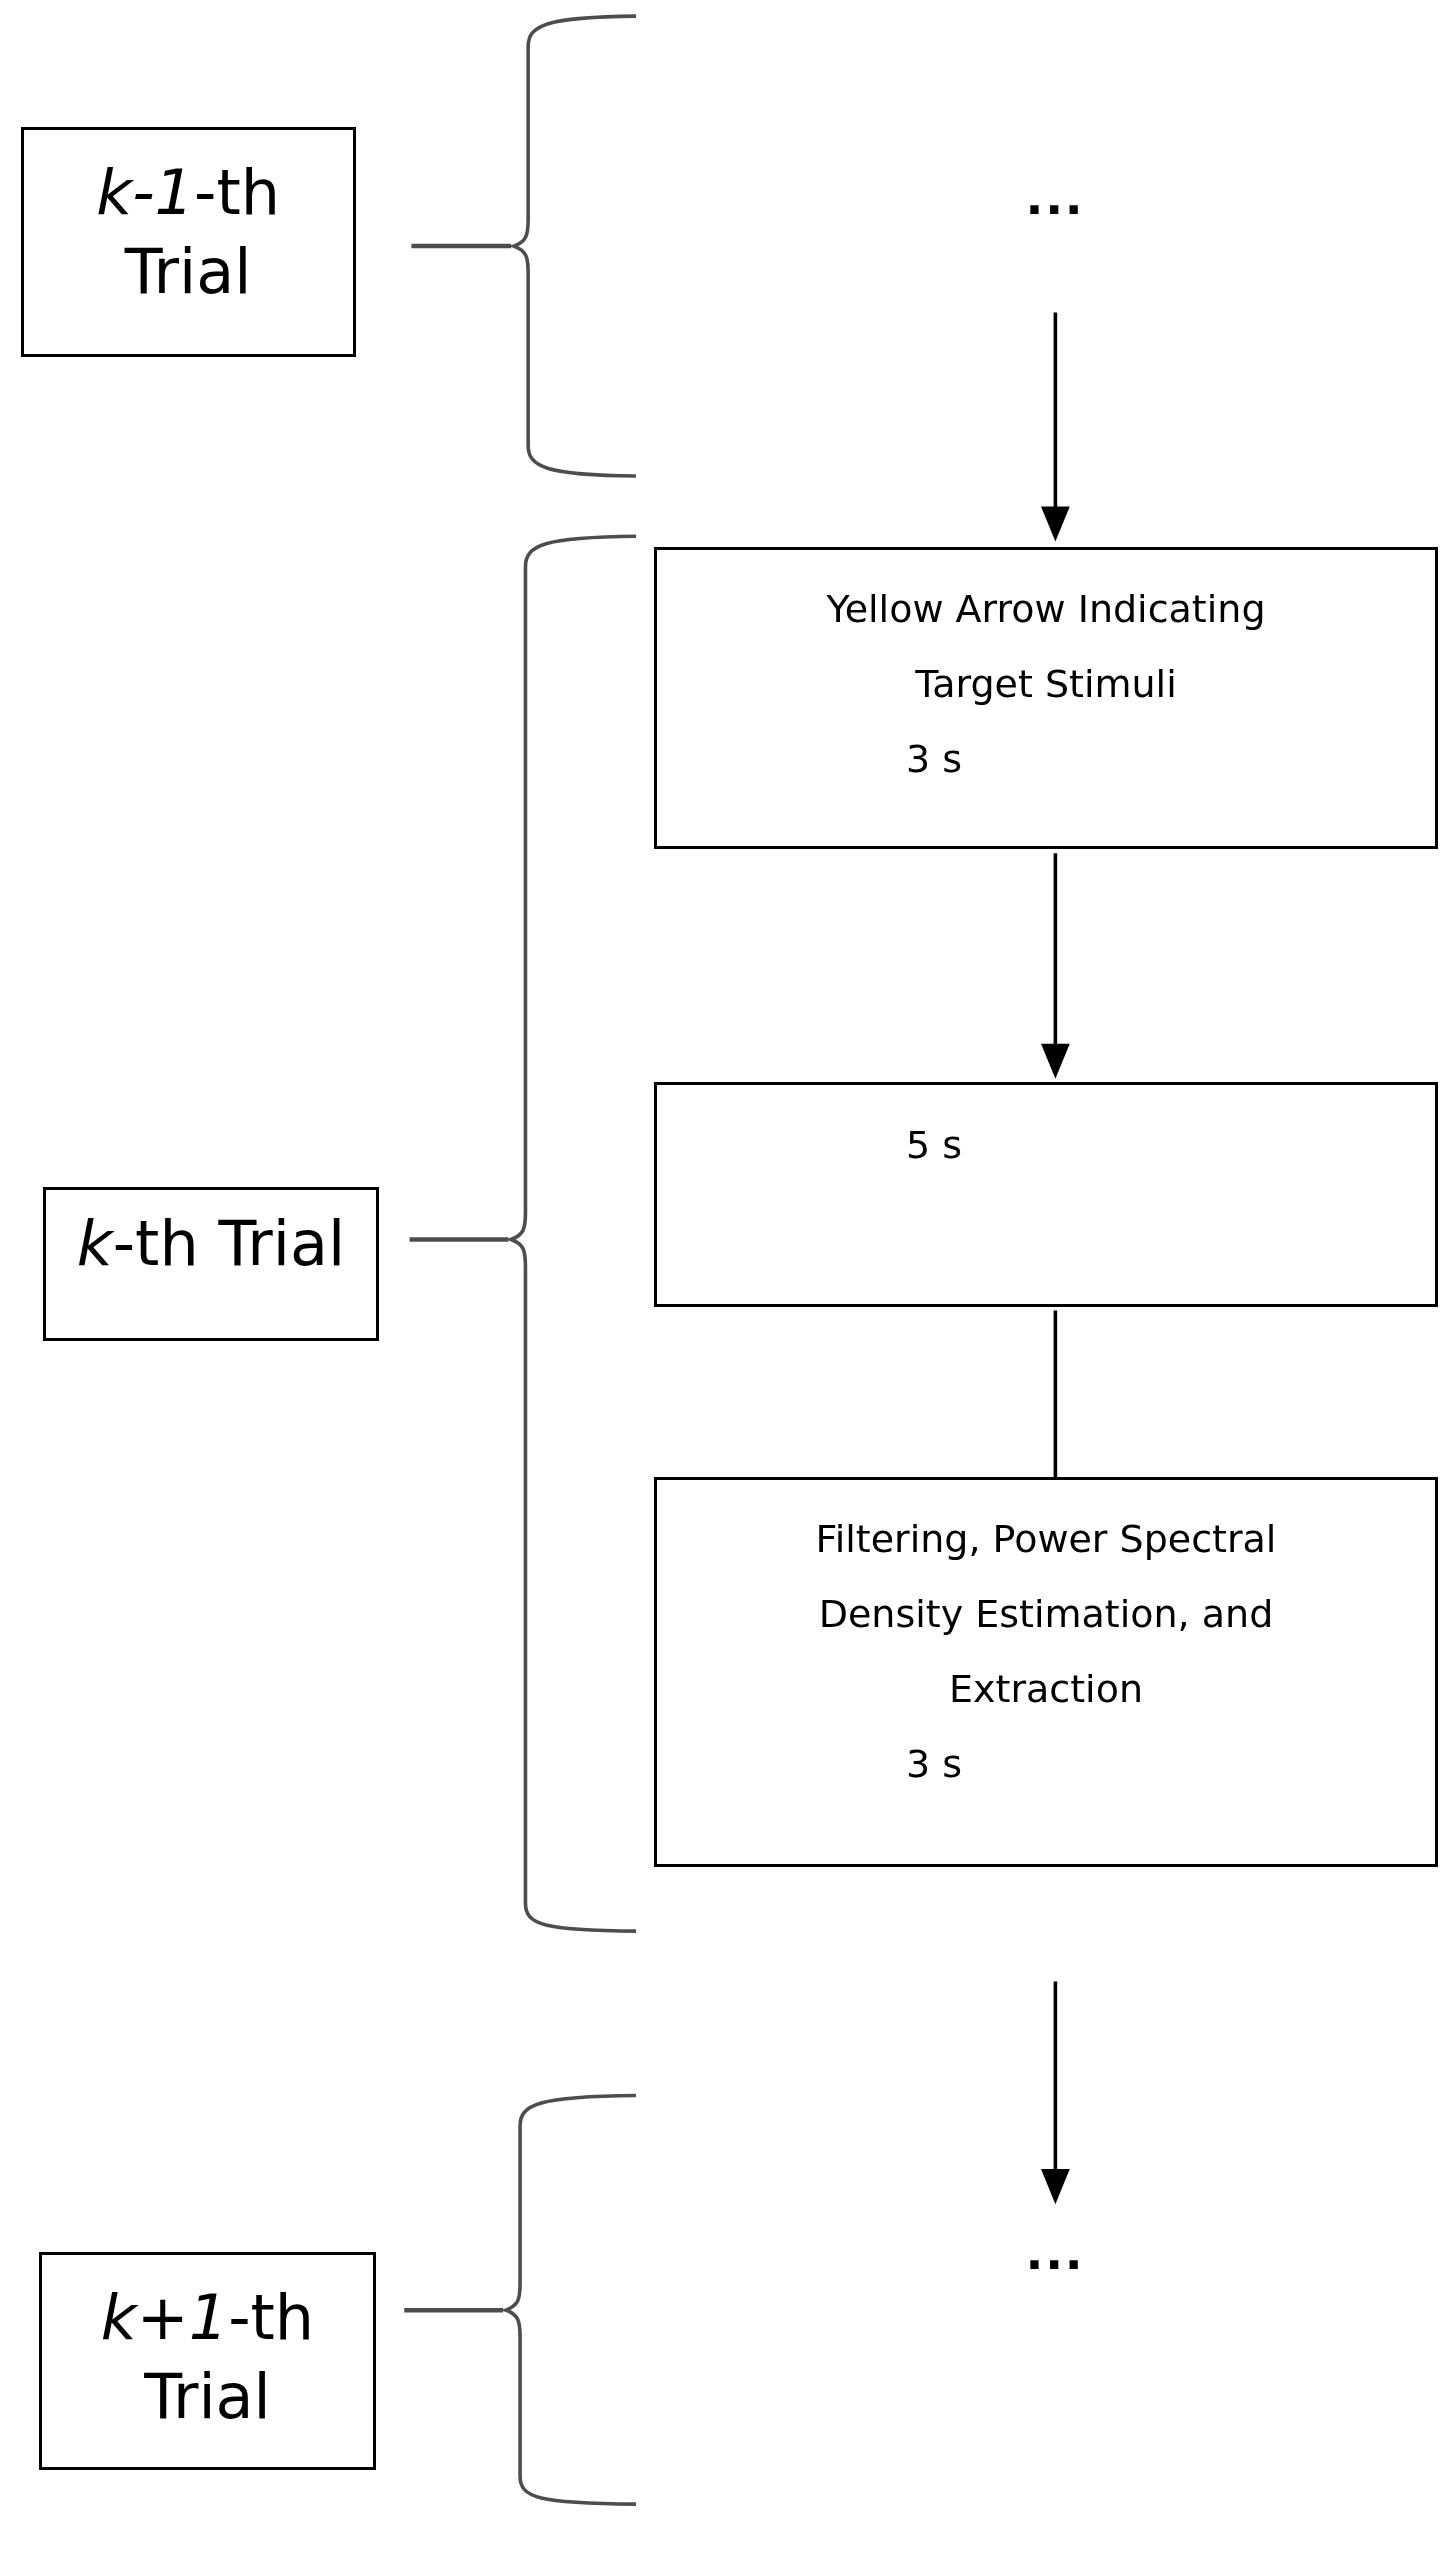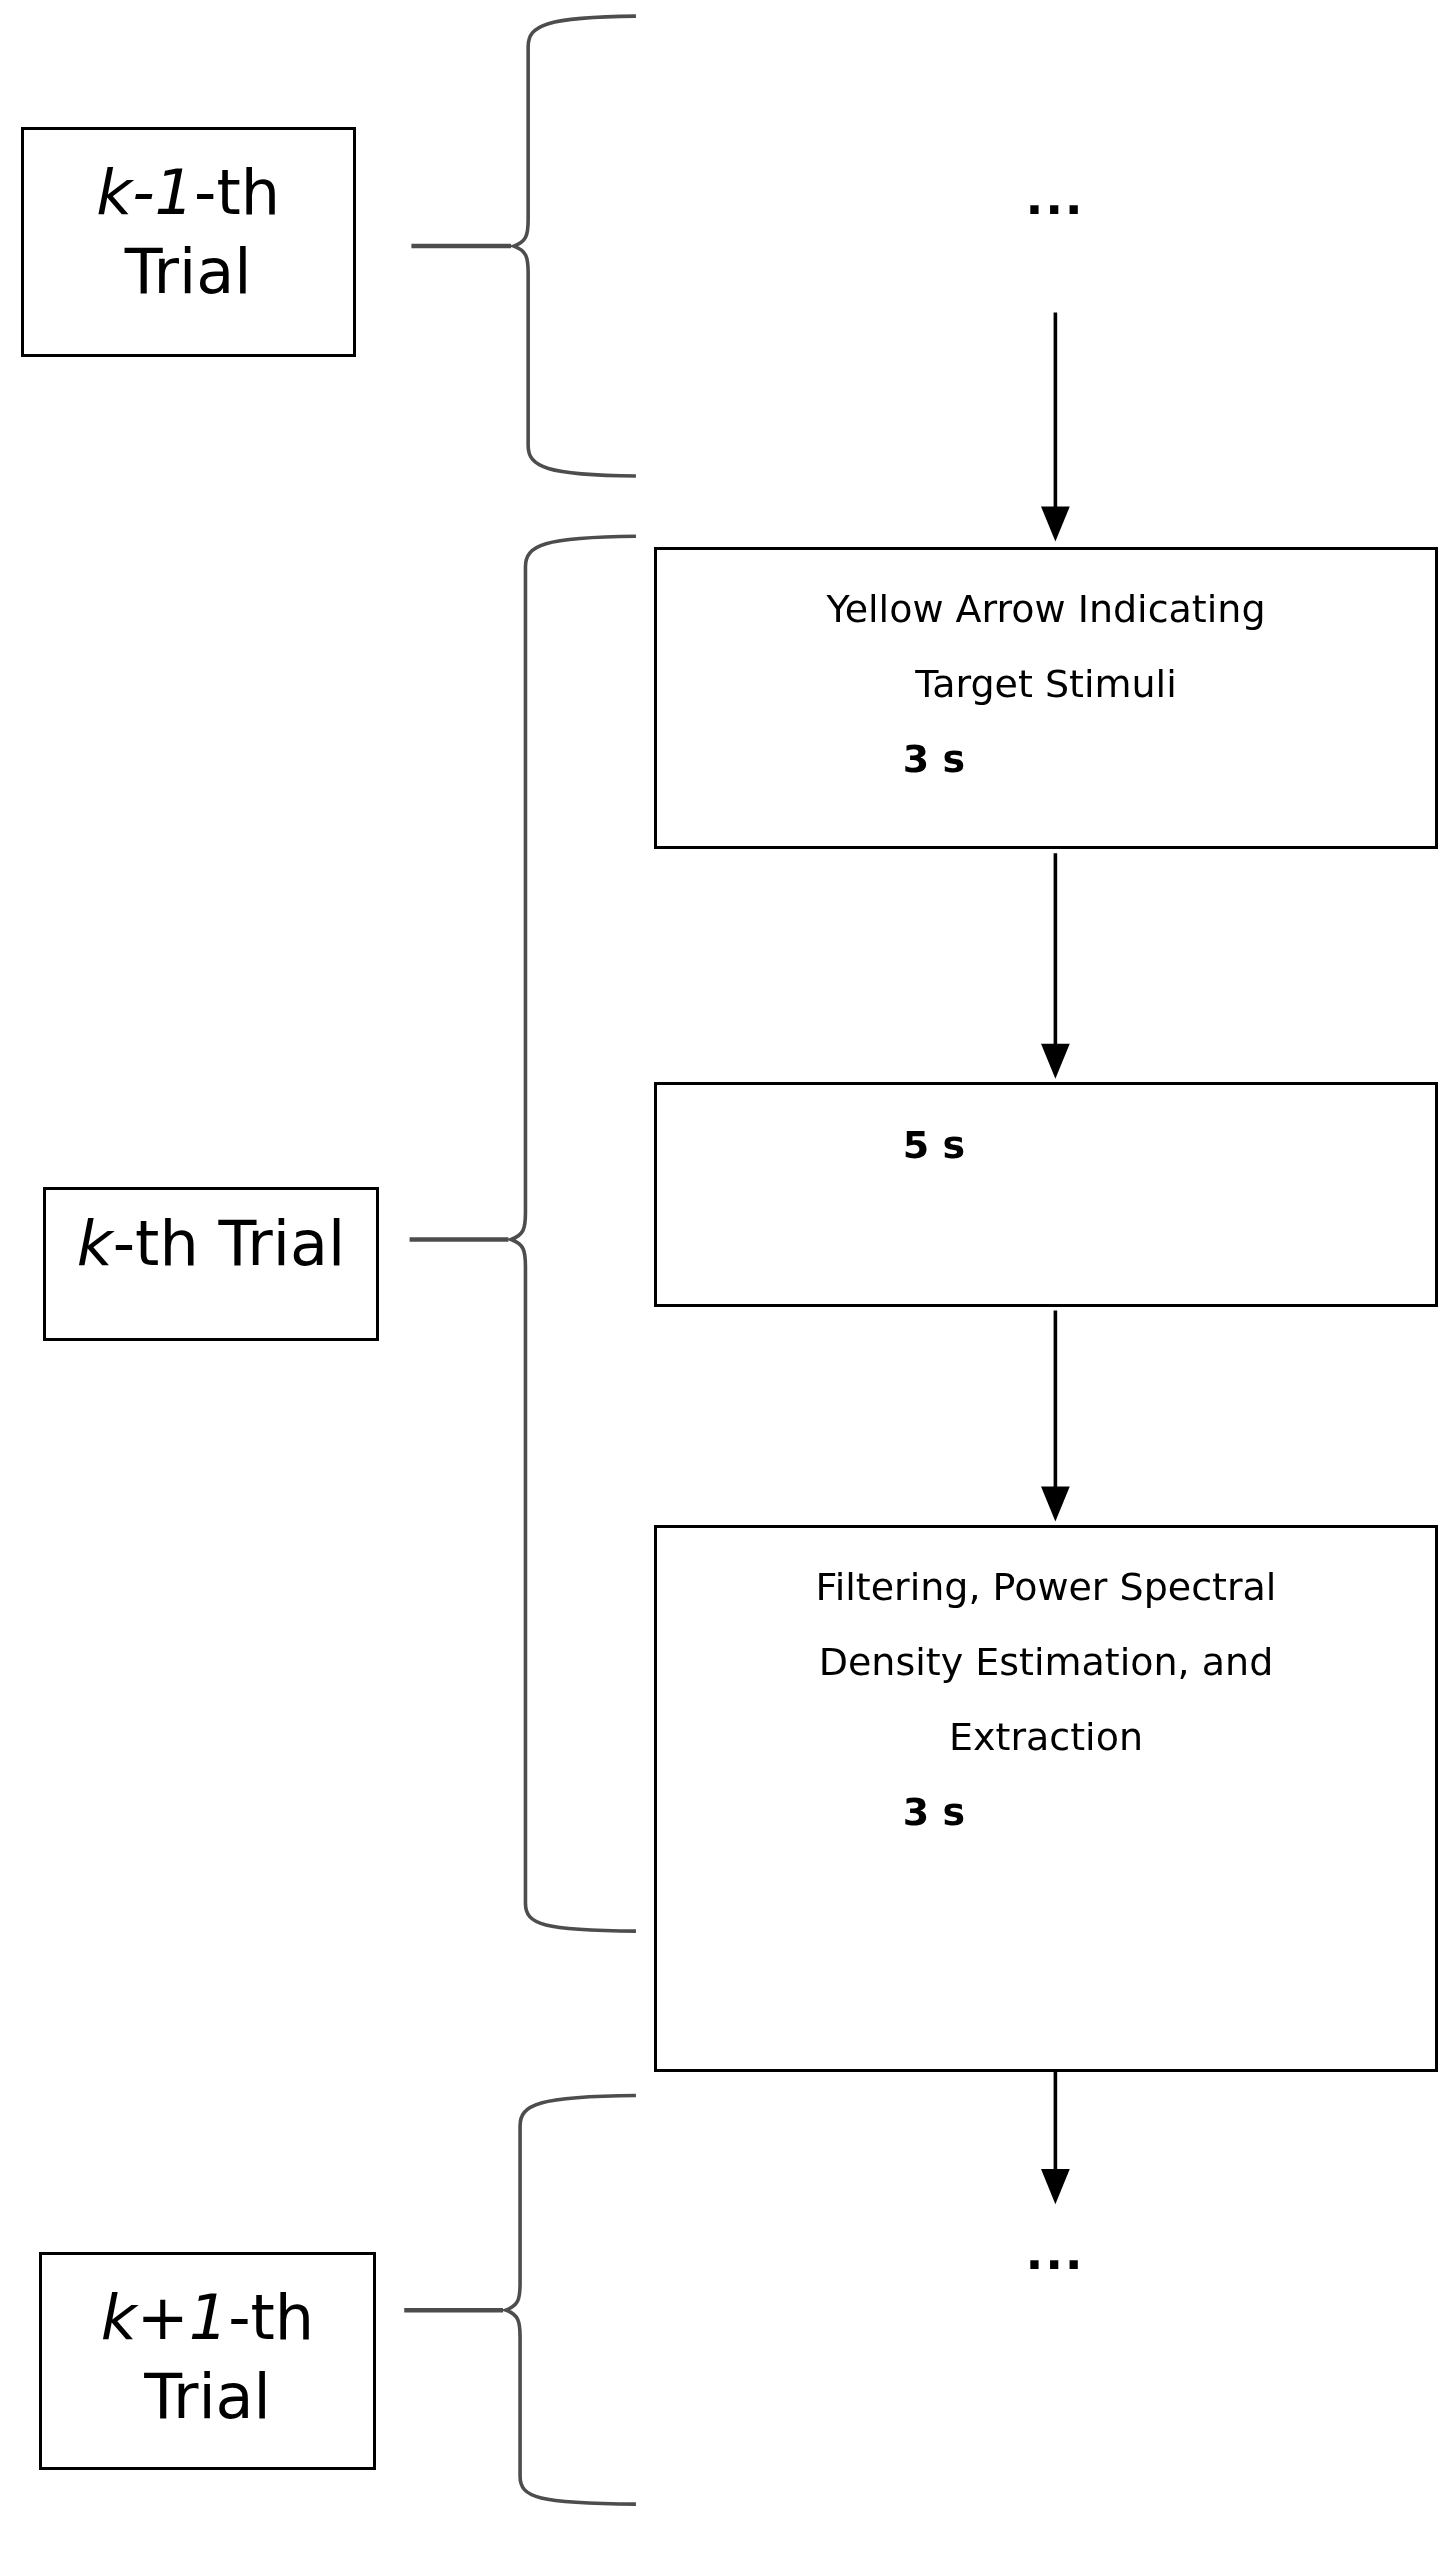--- a/index.html
+++ b/index.html
@@ -19,21 +19,21 @@
     text-align:center;
   }
   
   .trial-box{font-size:62px;line-height:79px;}
   .trial-box .pad{padding-top:23.4px;}
   .it{font-style:italic;}
   .tl-line2:empty{display:none;}
   
   .flow-box{font-size:38px;line-height:75px;}
   .flow-box .pad{padding-top:21.6px;}
-  .dur{font-weight:bold;position:relative;left:-112px;}
+  .dur{font-weight:normal;position:relative;left:-112px;}
   
   .dots{
     position:absolute;
     left:1055px;
     transform:translateX(-50%);
     font-size:47px;
     font-weight:bold;
     line-height:54px;
     letter-spacing:1.8px;
   }
@@ -106,21 +106,21 @@
       <div class="line"><span class="dur">3 s</span></div>
     </div>
   </div>
 
   <div class="box flow-box" style="left:654px;top:1082px;width:784px;height:225px;">
     <div class="pad" style="padding-top:23.4px;">
       <div class="line"><span class="dur">5 s</span></div>
     </div>
   </div>
 
-  <div class="box flow-box" style="left:654px;top:1525px;width:784px;height:547px;">
+  <div class="box flow-box" style="left:654px;top:1477px;width:784px;height:390px;">
     <div class="pad">
       <div class="line">Filtering, Power Spectral</div>
       <div class="line">Density Estimation, and</div>
       <div class="line">Extraction</div>
       <div class="line"><span class="dur">3 s</span></div>
     </div>
   </div>
 
   <div class="dots" style="top:2226px;">...</div>
 

